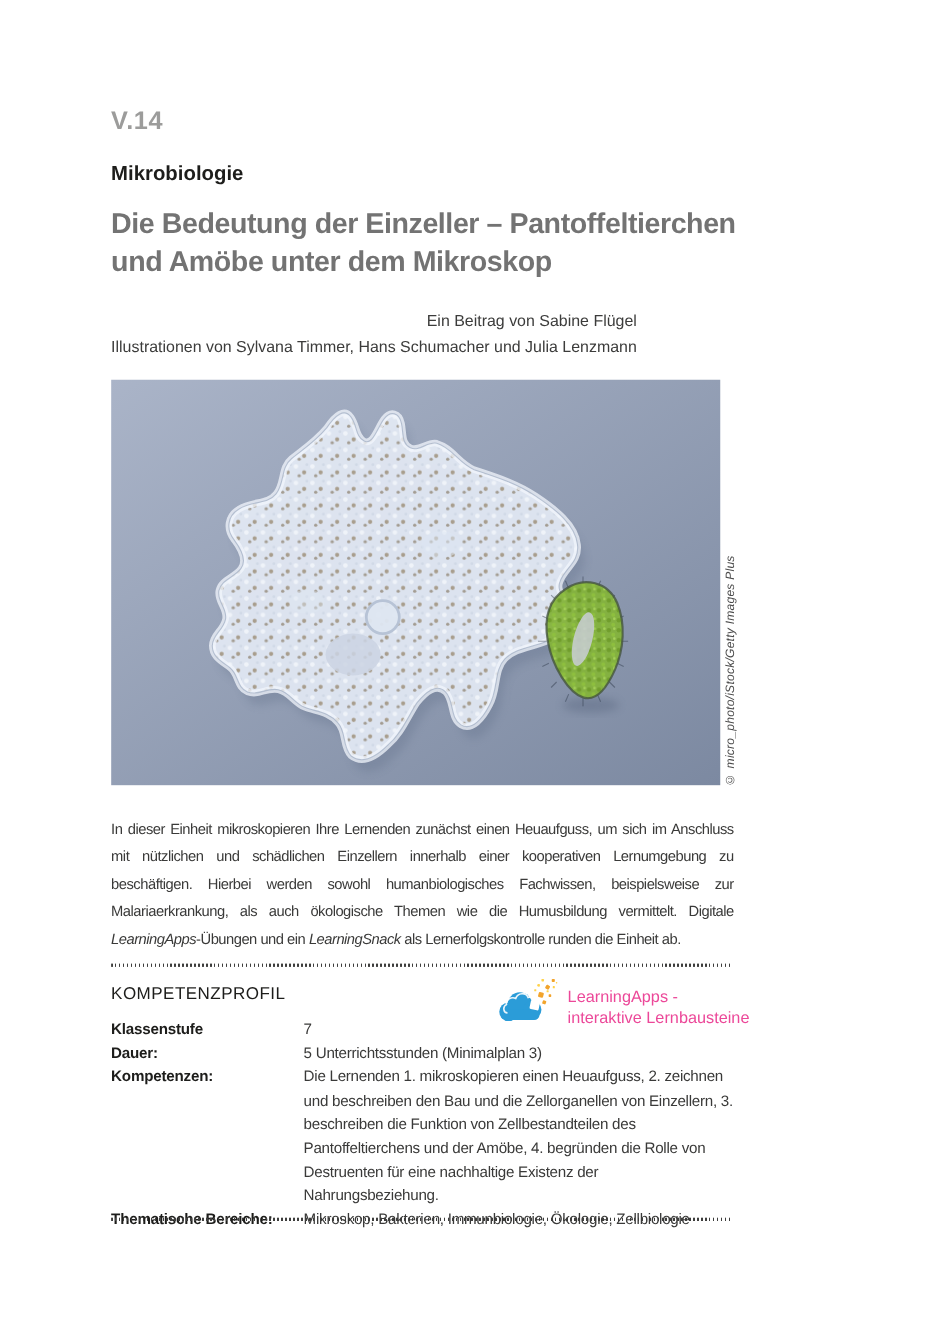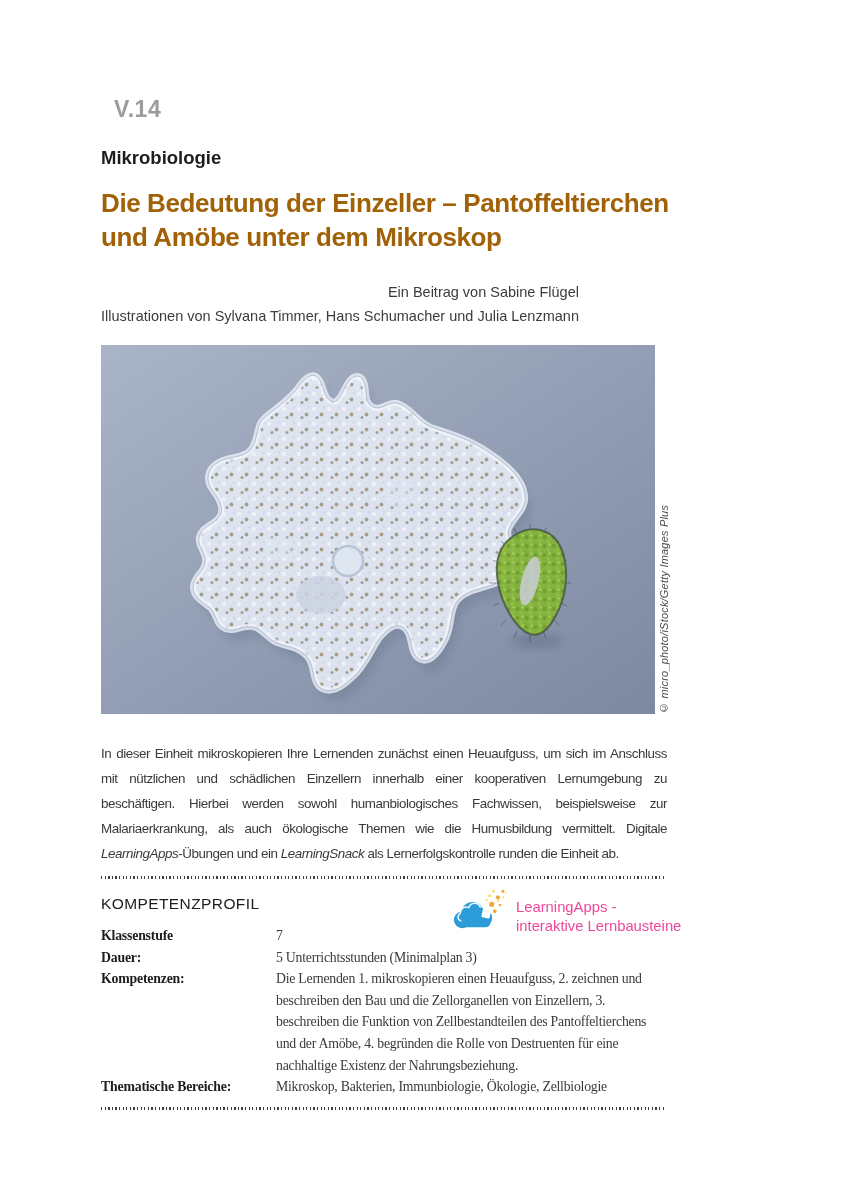--- a/index.html
+++ b/index.html
@@ -3,23 +3,23 @@
 <meta charset="utf-8">
 <style>
   * { margin:0; padding:0; box-sizing:border-box; }
   html,body { background:#ffffff; }
   .page {
     position:relative; width:848px; height:1200px; background:#fff;
     font-family:"Liberation Sans","DejaVu Sans",sans-serif; overflow:hidden;
   }
   .abs { position:absolute; }
 
-  .issue-code   { left:114px; top:96px;  font-size:23px; font-weight:700; color:#9c9c9b; letter-spacing:.5px; }
+  .issue-code   { left:101px; top:96px;  font-size:23px; font-weight:700; color:#9c9c9b; letter-spacing:.5px; }
   .category     { left:101px; top:147px; font-size:18.5px; font-weight:700; color:#1d1d1b; }
-  .title        { left:101px; top:186px; font-size:26px; font-weight:700; color:#a16207; line-height:34px; letter-spacing:-.4px; }
+  .title        { left:101px; top:186px; font-size:26px; font-weight:700; color:#737373; line-height:34px; letter-spacing:-.4px; }
   .title span   { display:block; }
   .byline       { left:101px; top:280px; font-size:14.5px; line-height:24px; color:#3c3c3b;text-align:right; }
 
   .figure       { left:101px; top:345px; width:554px; height:369px; }
   .figure svg   { display:block; }
   .credit {
     left:658px; top:345px; height:369px; width:18px;
     writing-mode:vertical-rl; transform:rotate(180deg);
     font-style:italic; font-size:11px; letter-spacing:.2px; color:#4c4c4c; white-space:nowrap;
   }
@@ -35,21 +35,21 @@
     background-image:repeating-linear-gradient(to right,#3e3e3d 0 1.3px,transparent 1.3px 3.6px); }
   .rule-top    { top:876px; }
   .rule-bottom { top:1107px; }
 
   .profile-heading { left:101px; top:895px; font-size:15.5px; font-weight:400; letter-spacing:.4px; color:#1d1d1b; }
 
   .logo { left:452px; top:887px; display:flex; gap:6px; }
   .logo-text { margin-top:11px; font-size:14.8px; line-height:18.5px; font-weight:400; }
 
   .rows { left:101px; top:925px; width:566px; font-size:13.8px; line-height:21.6px; }
-  .prow { display:flex;font-family:Liberation Serif, serif; }
+  .prow { display:flex; }
   .plabel { width:175px; flex:0 0 175px; font-weight:700; color:#1d1d1b; letter-spacing:-.2px; }
   .pvalue { flex:1; color:#3a3a39; letter-spacing:-.25px; }
 </style>
 </head>
 <body>
 
 <div class="page">
 
   <div class="abs issue-code">V.14</div>
   <div class="abs category">Mikrobiologie</div>

